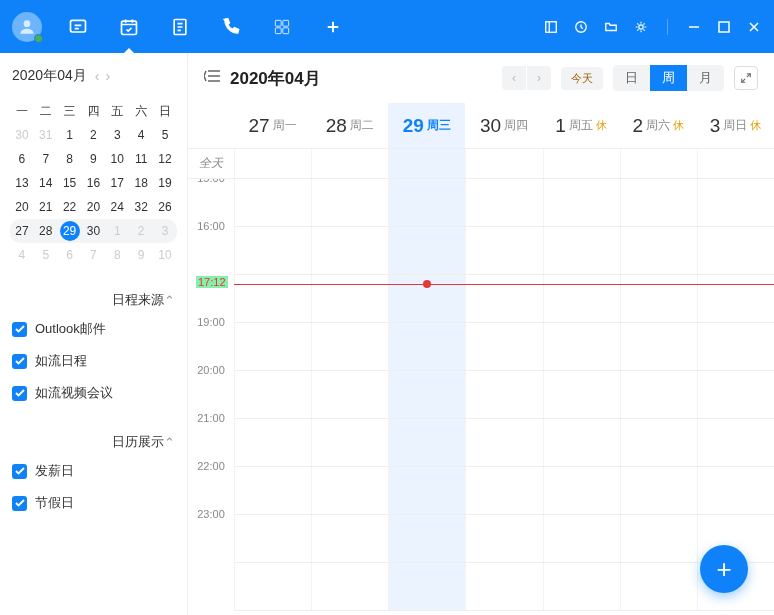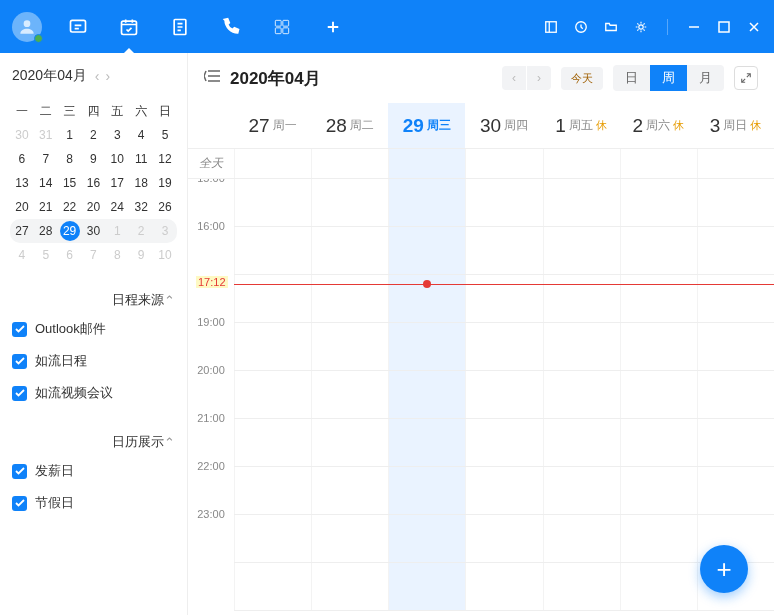--- a/index.html
+++ b/index.html
@@ -71,21 +71,21 @@
 
 .grid { position: relative; height: 434px; overflow: hidden; }
 .grid-inner { display: flex; position: relative; }
 .hours { width: 46px; flex-shrink: 0; }
 .hour-label { height: 48px; font-size: 11px; color: #888; text-align: center; position: relative; top: -7px; }
 .grid-cols { flex: 1; position: relative; display: flex; }
 .grid-cols::before { content: ""; position: absolute; inset: 0; background: repeating-linear-gradient(to bottom, transparent 0, transparent 47px, #eee 47px, #eee 48px); pointer-events: none; }
 .gcol { flex: 1; border-left: 1px solid #f3f3f3; }
 .gcol.today { background: #eaf3ff; }
 .now-line { position: absolute; left: 0; right: 0; top: 105px; pointer-events: none; }
-.now-time { position: absolute; left: 8px; top: -8px; font-size: 11px; color: #e53935; background: #fef9c3; padding: 0 2px; }
+.now-time { position: absolute; left: 8px; top: -8px; font-size: 11px; color: #e53935; background: #86efac; padding: 0 2px; }
 .now-bar { position: absolute; left: 46px; right: 0; height: 1px; background: #e53935; }
 .now-dot { position: absolute; width: 8px; height: 8px; background: #e53935; border-radius: 50%; top: -4px; }
 
 .fab { position: absolute; right: 26px; bottom: 22px; width: 48px; height: 48px; border-radius: 50%; background: #0f82f9; box-shadow: 0 4px 12px rgba(15,130,249,0.4); display: flex; align-items: center; justify-content: center; color: #fff; font-size: 26px; cursor: pointer; }
 </style>
 </head>
 <body>
 
 <div class="titlebar">
   <div class="avatar-wrap">

